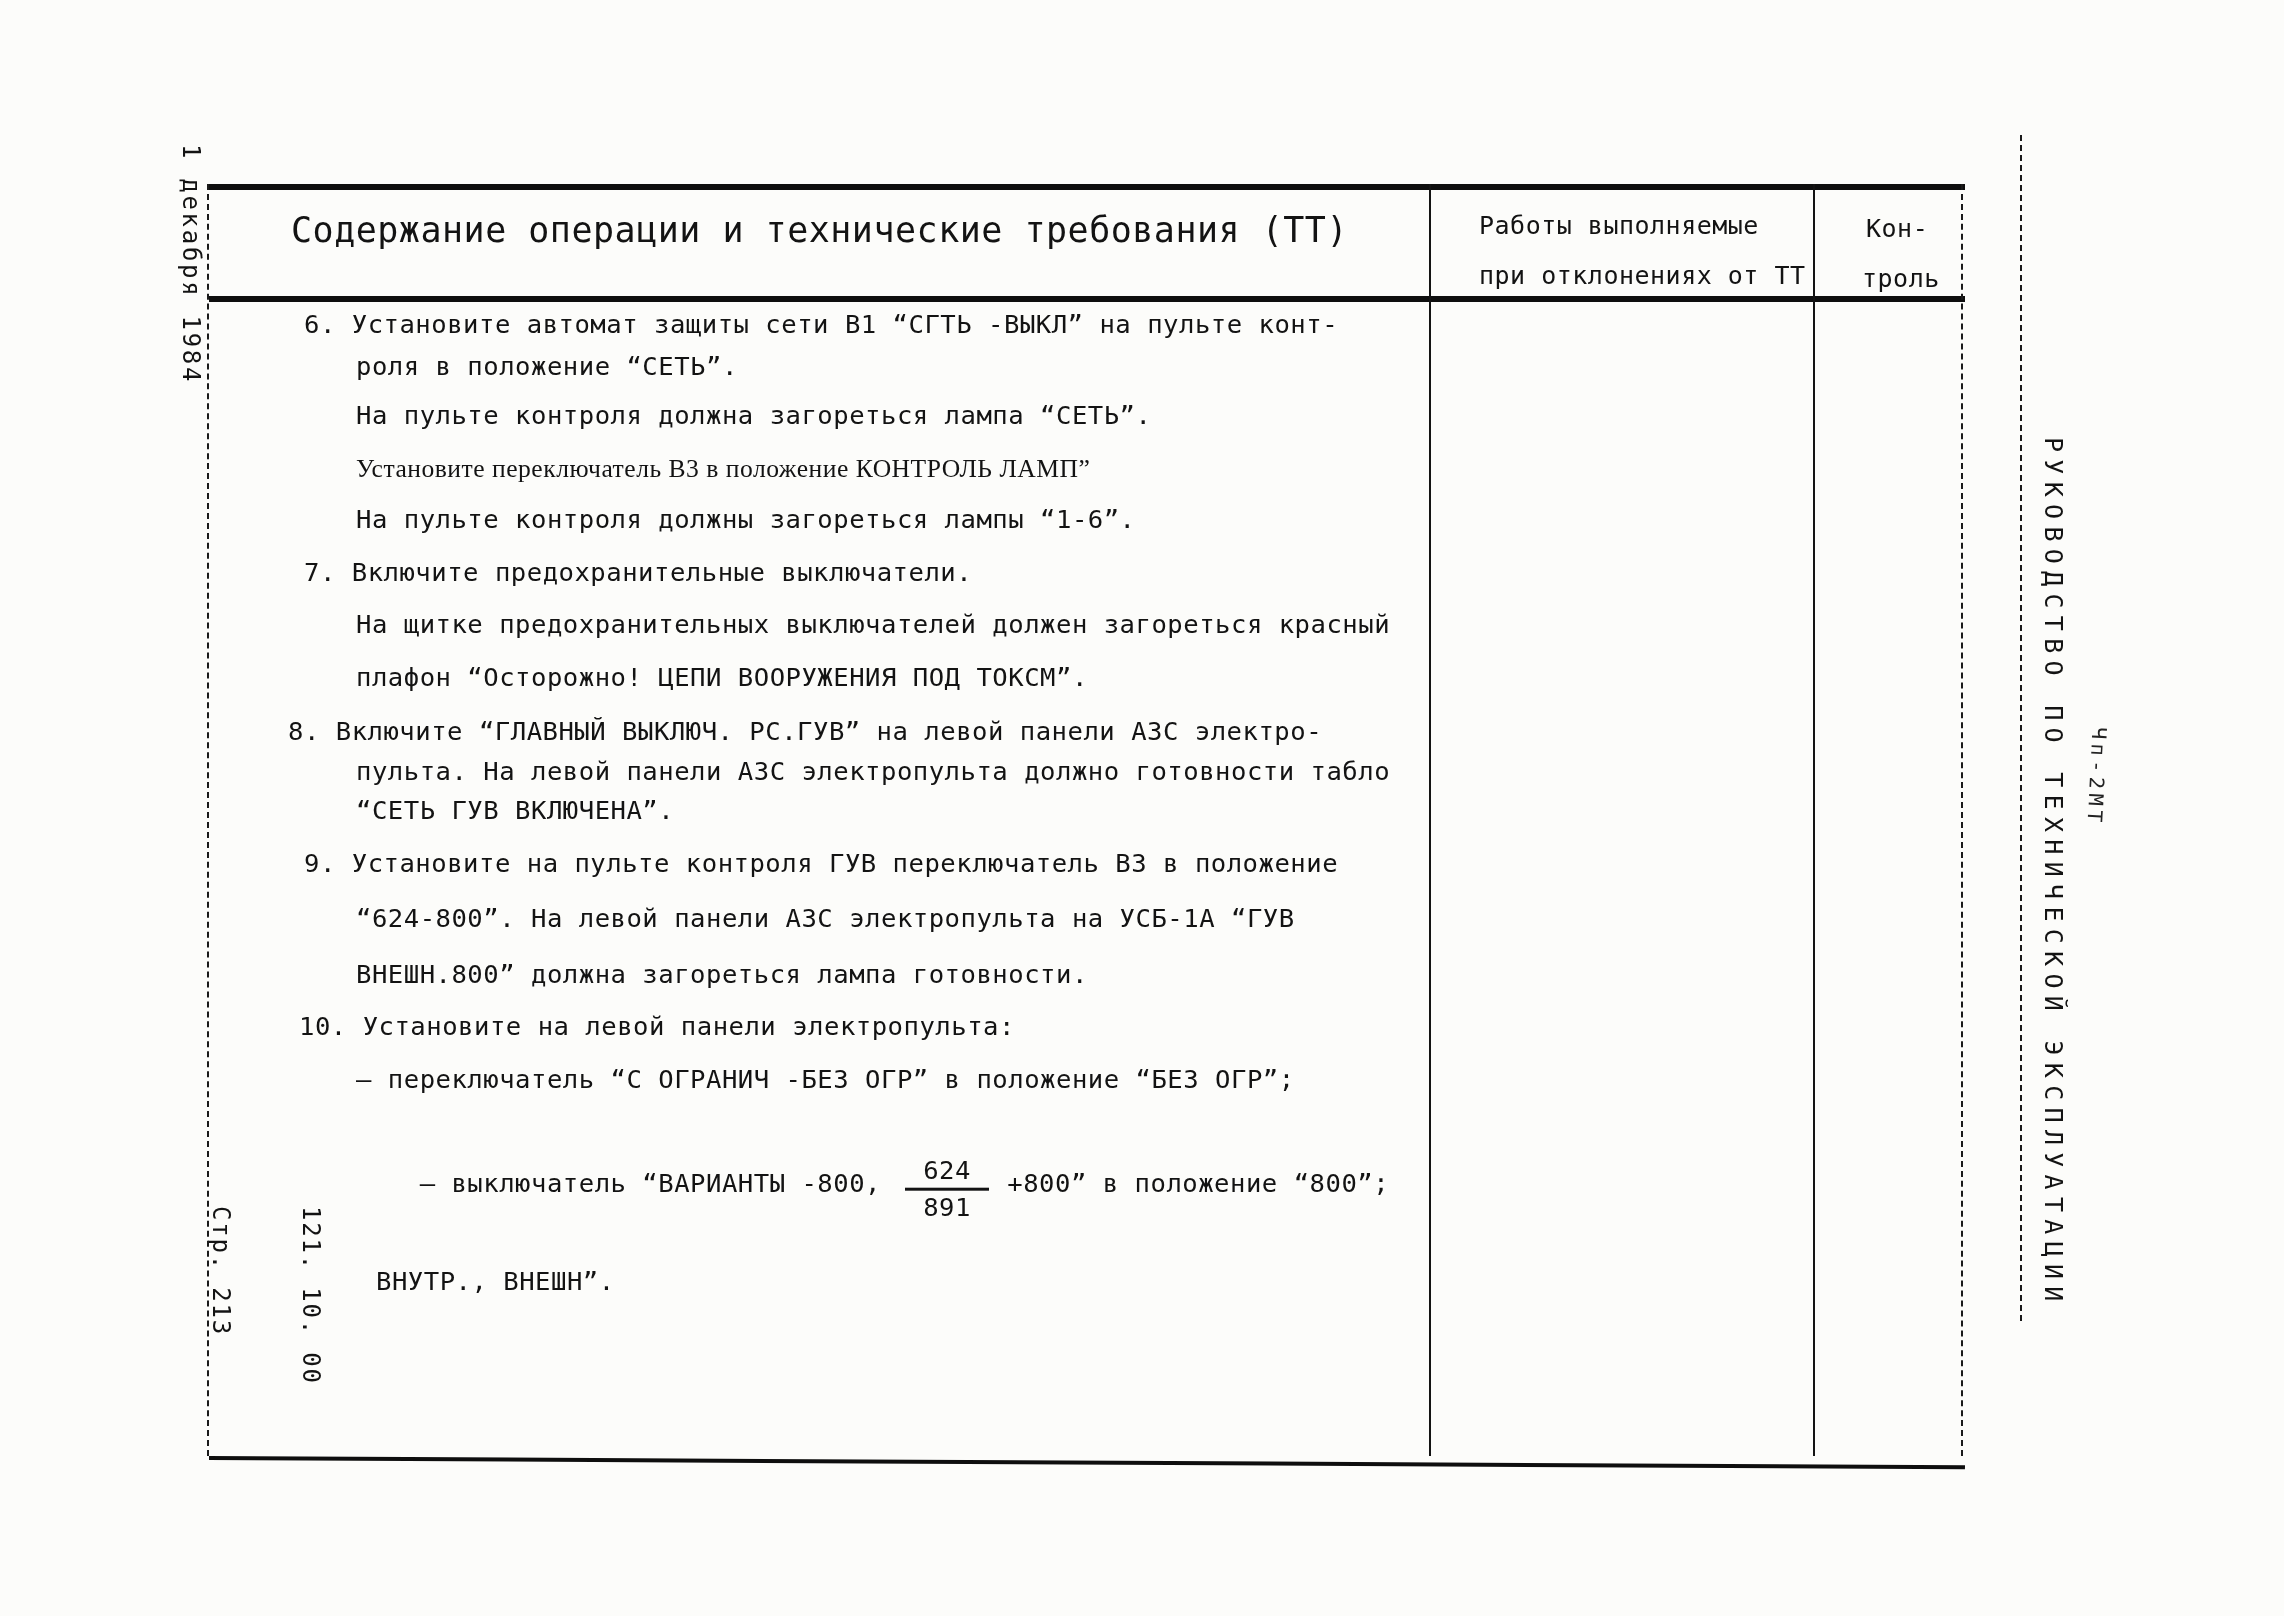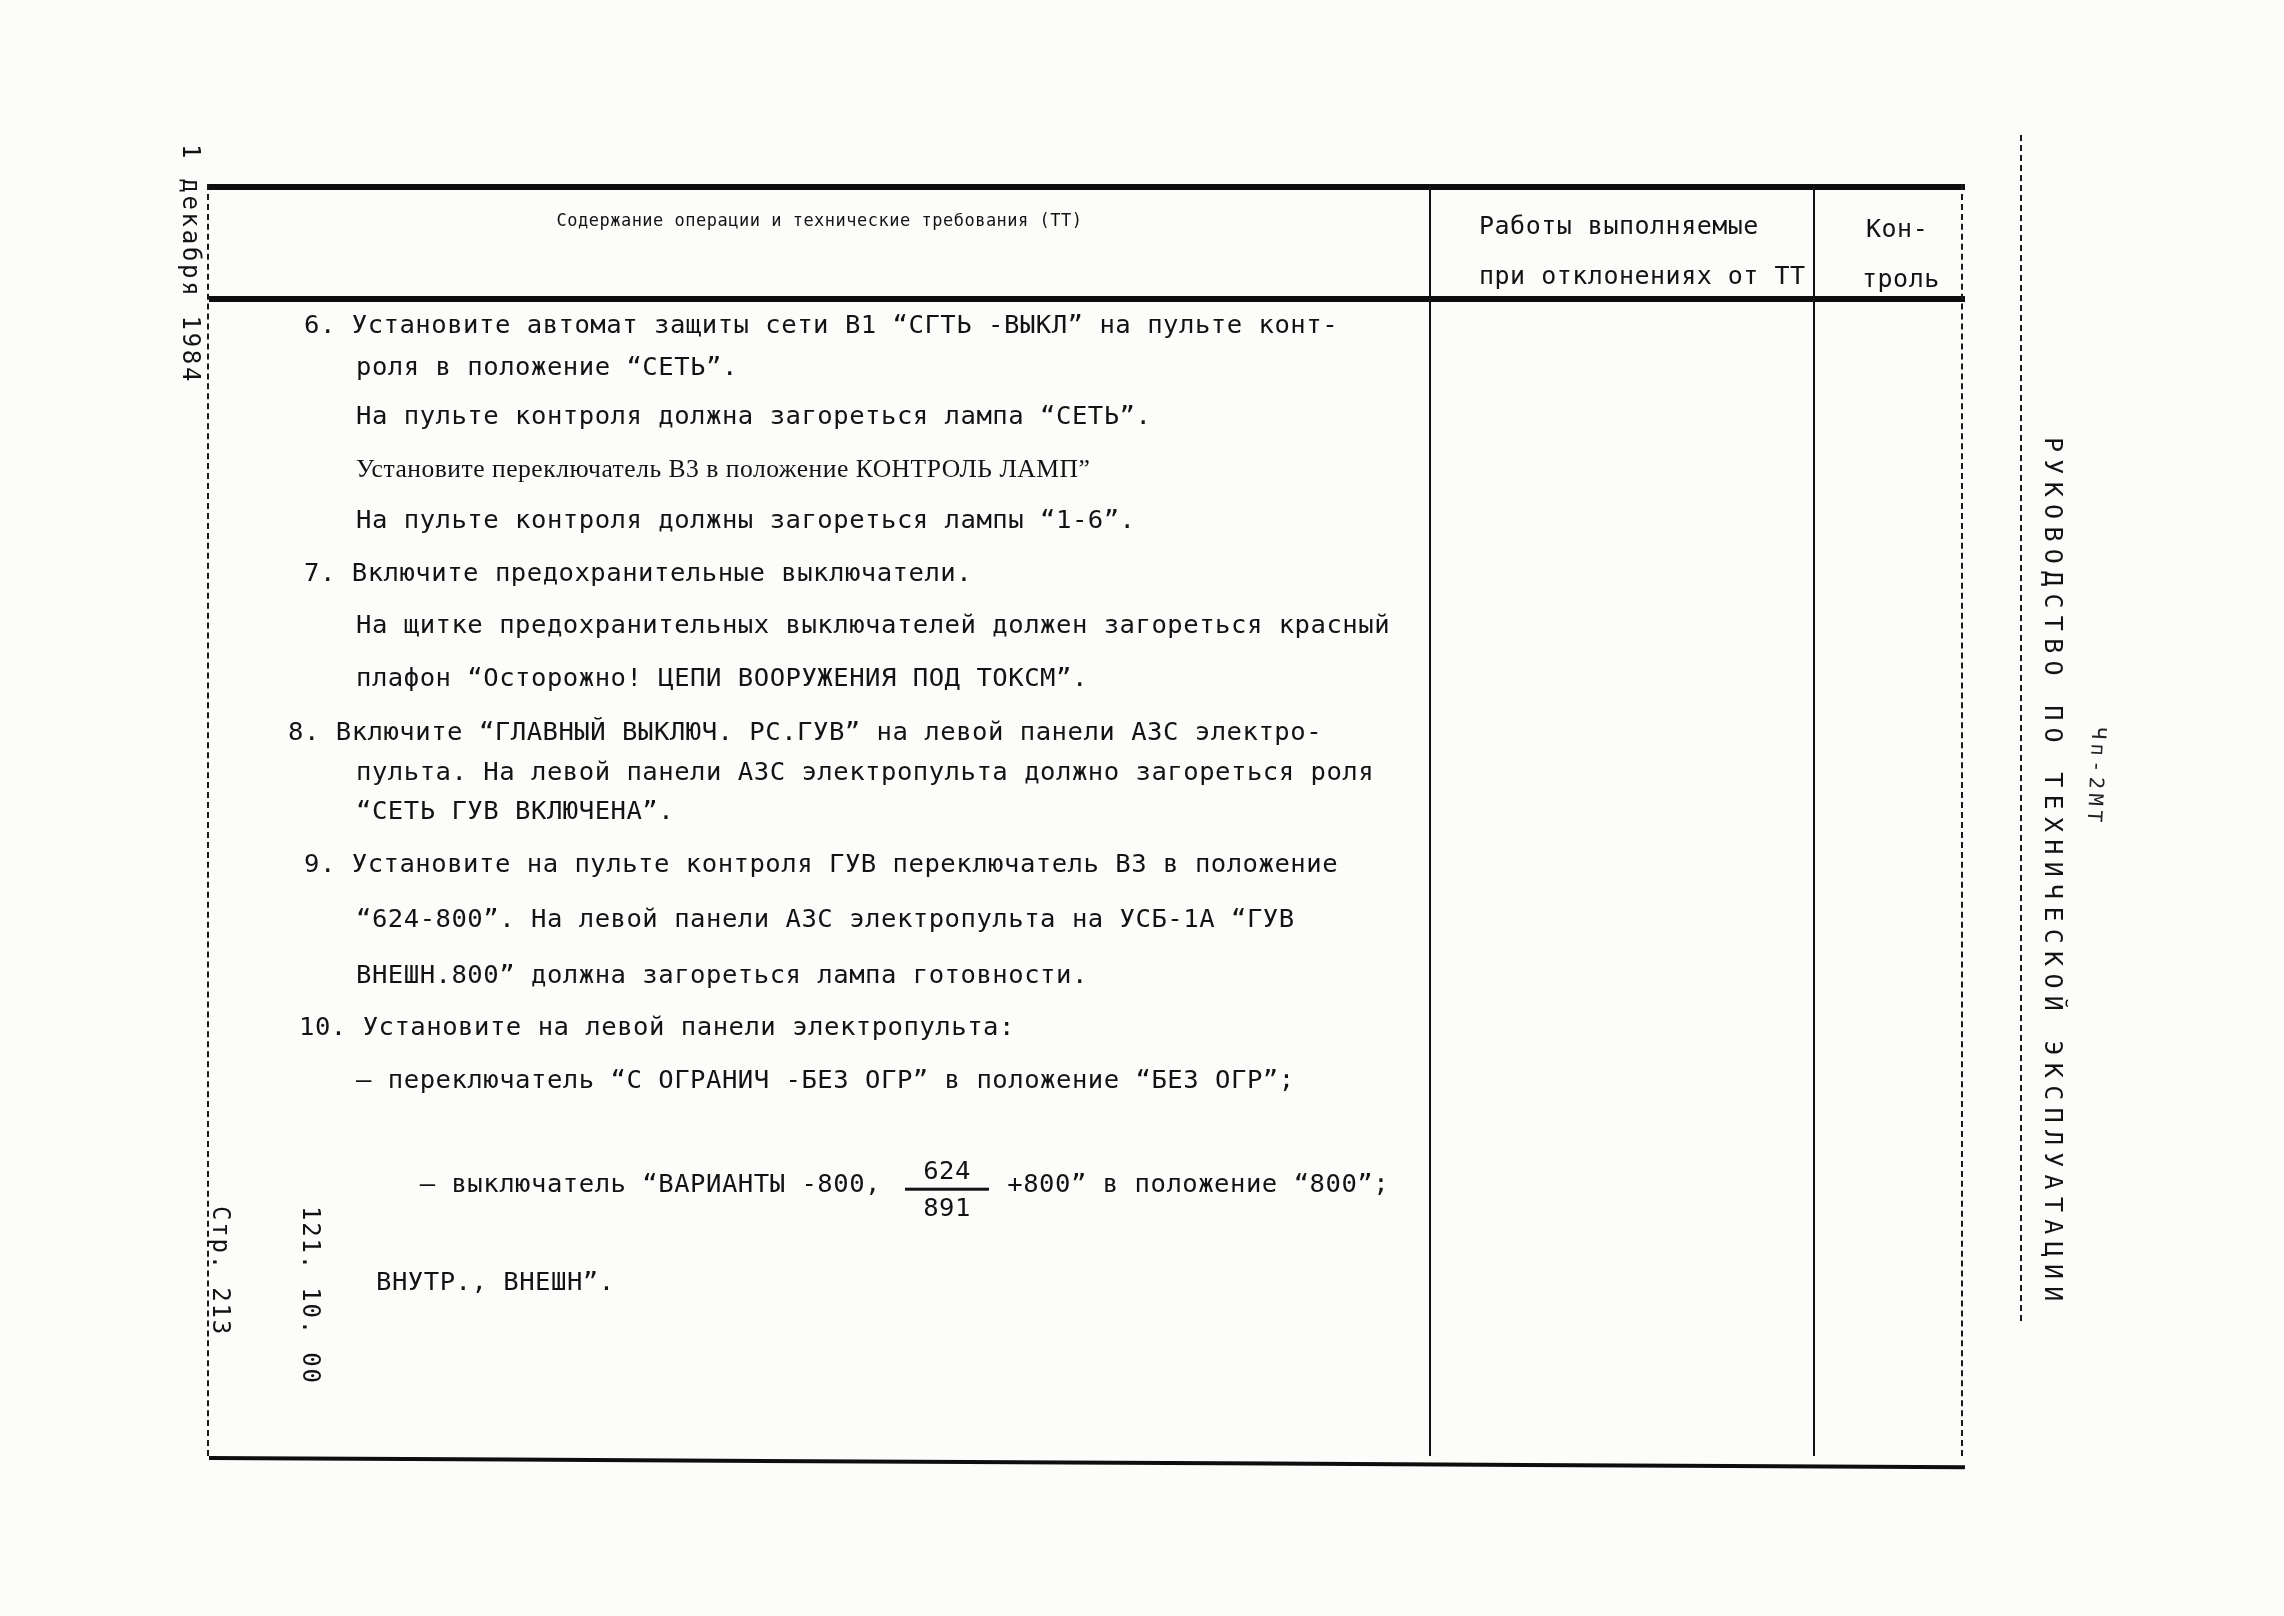--- a/index.html
+++ b/index.html
@@ -18,21 +18,21 @@
   .vline.solid{border-left:2.7px solid #131313;}
   .vline.dashed{border-left:2.7px dashed #1a1a1a;}
   
   .line{
     position:absolute;
     font-size:25.6px;
     letter-spacing:0.5px;
     white-space:pre;
     line-height:31px;
   }
-  .hdr{position:absolute;font-size:17px;letter-spacing:0.5px;white-space:pre;}
+  .hdr{position:absolute;font-size:35px;letter-spacing:0.5px;white-space:pre;}
   .hdr.small{font-size:25px;margin-left:24px;}
   
   .frac{
     display:inline-flex;
     flex-direction:column;
     align-items:center;
     vertical-align:middle;
     margin:0 18.3px 0 24px;
     transform:translateY(3.7px);
     line-height:27.4px;
@@ -81,21 +81,21 @@
 
   <div class="line" style="left:304px;top:309px;">6. Установите автомат защиты сети В1 “СГТЬ -ВЫКЛ” на пульте конт-</div>
   <div class="line" style="left:356px;top:351px;">роля в положение “СЕТЬ”.</div>
   <div class="line" style="left:356px;top:400px;">На пульте контроля должна загореться лампа “СЕТЬ”.</div>
   <div class="line" style="left:356px;top:453px;font-family:Liberation Serif, serif;">Установите переключатель В3 в положение КОНТРОЛЬ ЛАМП”</div>
   <div class="line" style="left:356px;top:504px;">На пульте контроля должны загореться лампы “1-6”.</div>
   <div class="line" style="left:304px;top:557px;">7. Включите предохранительные выключатели.</div>
   <div class="line" style="left:356px;top:662px;">плафон “Осторожно! ЦЕПИ ВООРУЖЕНИЯ ПОД ТОКСМ”.</div>
   <div class="line" style="left:356px;top:609px;">На щитке предохранительных выключателей должен загореться красный</div>
   <div class="line" style="left:288px;top:716px;">8. Включите “ГЛАВНЫЙ ВЫКЛЮЧ. РС.ГУВ” на левой панели АЗС электро-</div>
-  <div class="line" style="left:356px;top:756px;">пульта. На левой панели АЗС электропульта должно загореться роля</div>
+  <div class="line" style="left:356px;top:756px;">пульта. На левой панели АЗС электропульта должно готовности табло</div>
   <div class="line" style="left:356px;top:795px;">“СЕТЬ ГУВ ВКЛЮЧЕНА”.</div>
   <div class="line" style="left:304px;top:848px;">9. Установите на пульте контроля ГУВ переключатель В3 в положение</div>
   <div class="line" style="left:356px;top:903px;">“624-800”. На левой панели АЗС электропульта на УСБ-1А “ГУВ</div>
   <div class="line" style="left:356px;top:959px;">ВНЕШН.800” должна загореться лампа готовности.</div>
   <div class="line" style="left:299px;top:1011px;">10. Установите на левой панели электропульта:</div>
   <div class="line" style="left:356px;top:1064px;">– переключатель “С ОГРАНИЧ -БЕЗ ОГР” в положение “БЕЗ ОГР”;</div>
 
   <div class="line" style="left:356px;top:1122px;">
     <span>– выключатель “ВАРИАНТЫ -800,</span><span class="frac"><span>624</span><span class="frac-bar"></span><span>891</span></span><span>+800” в положение “800”;</span>
   </div>

